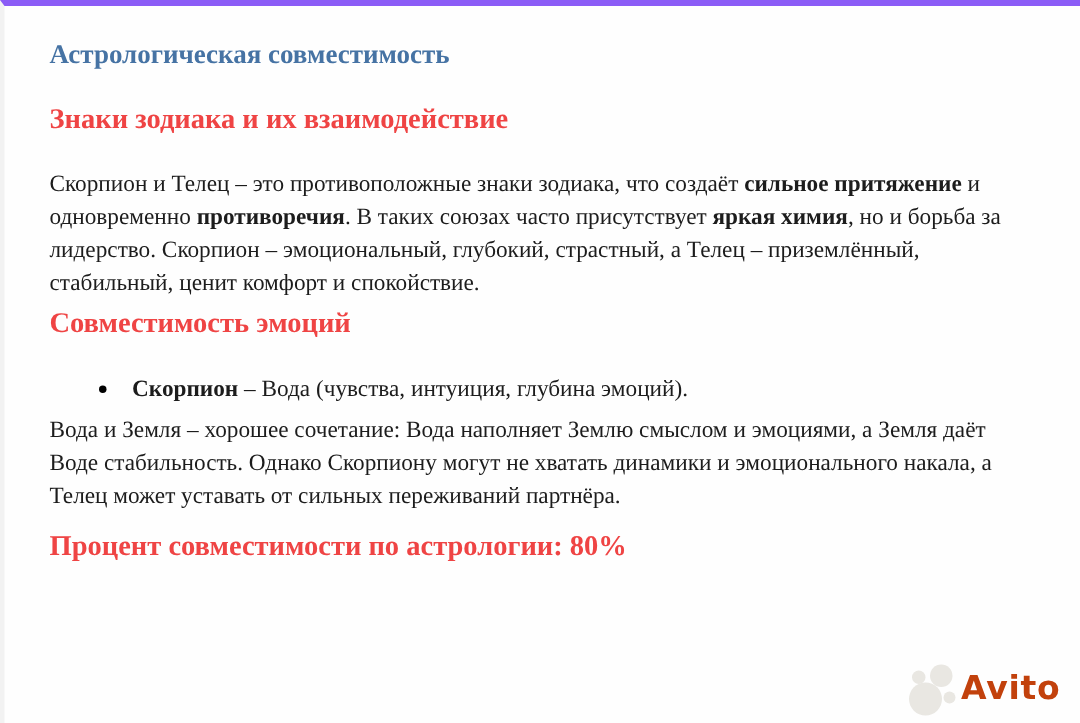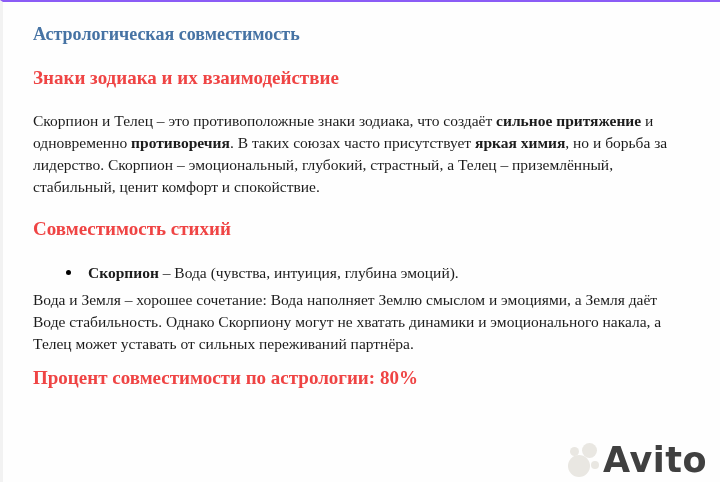--- a/index.html
+++ b/index.html
@@ -14,21 +14,21 @@
     font-family: "Liberation Serif", serif;
     color: #1c1c1c;
   }
   .page {
     position: relative;
     width: 720px;
     height: 482px;
     box-sizing: border-box;
     padding: 21px 45px 0 30px;
     background: #fefefe;
-    border-top: 2px solid #8b5cf6;
+    border-top: 4px solid #8b5cf6;
     border-left: 3px solid #f2f2f2;
   }
   h1, h2, p, ul { margin: 0; padding: 0; }
 
   .doc-title {
     font-size: 18px;
     line-height: 23px;
     font-weight: bold;
     color: #4673a4;
     margin-bottom: 20px;
@@ -40,21 +40,21 @@
     color: #ef4444;
   }
   .h-zodiac   { margin-bottom: 21px; }
   .h-elements { margin-bottom: 20px; }
 
   .body-text {
     font-size: 15.5px;
     line-height: 22px;
     color: #1c1c1c;
   }
-  .para-zodiac   { margin-bottom: 19px; }
+  .para-zodiac   { margin-bottom: 4px; }
   .para-elements { margin-bottom: 11px; }
 
   ul.doc-list {
     list-style: none;
     padding-left: 32px;
   }
   ul.doc-list li {
     position: relative;
     padding-left: 23px;
     font-size: 15.5px;
@@ -97,39 +97,39 @@
     border-radius: 50%;
     background: #e9e7e2;
   }
   .wm-c1 { width: 9px;  height: 9px;  left: 2px;  top: 4px; }
   .wm-c2 { width: 15px; height: 15px; left: 14px; top: 0; }
   .wm-c3 { width: 22px; height: 22px; left: 0;    top: 12px; }
   .wm-c4 { width: 8px;  height: 8px;  left: 23px; top: 18px; }
   .wm-text {
     font-family: "DejaVu Sans", sans-serif;
     font-weight: bold;
-    font-size: 35px;
+    font-size: 22px;
     line-height: 30px;
     letter-spacing: 0.5px;
-    color: #404040;
+    color: #c2410c;
   }
 </style>
 </head>
 <body>
 
 <div class="page">
 
   <h1 class="doc-title">Астрологическая совместимость</h1>
 
   <h2 class="section-heading h-zodiac">Знаки зодиака и их взаимодействие</h2>
 
 
   <p class="body-text para-zodiac"><span>Скорпион и Телец – это противоположные знаки зодиака, что создаёт </span><strong>сильное притяжение</strong><span> и одновременно </span><strong>противоречия</strong><span>. В таких союзах часто присутствует </span><strong>яркая химия</strong><span>, но и борьба за лидерство. Скорпион – эмоциональный, глубокий, страстный, а Телец – приземлённый, стабильный, ценит комфорт и спокойствие.</span></p>
 
-  <h2 class="section-heading h-elements">Совместимость стихий</h2>
+  <h2 class="section-heading h-elements">Совместимость эмоций</h2>
 
   <ul class="doc-list list-elements">
     <li><strong>Скорпион</strong><span> – Вода (чувства, интуиция, глубина эмоций).</span></li>
   </ul>
 
   <p class="body-text para-elements">Вода и Земля – хорошее сочетание: Вода наполняет Землю смыслом и эмоциями, а Земля даёт Воде стабильность. Однако Скорпиону могут не хватать динамики и эмоционального накала, а Телец может уставать от сильных переживаний партнёра.</p>
 
   <h2 class="section-heading result-heading">Процент совместимости по астрологии: 80%</h2>
 
   <div class="watermark">

